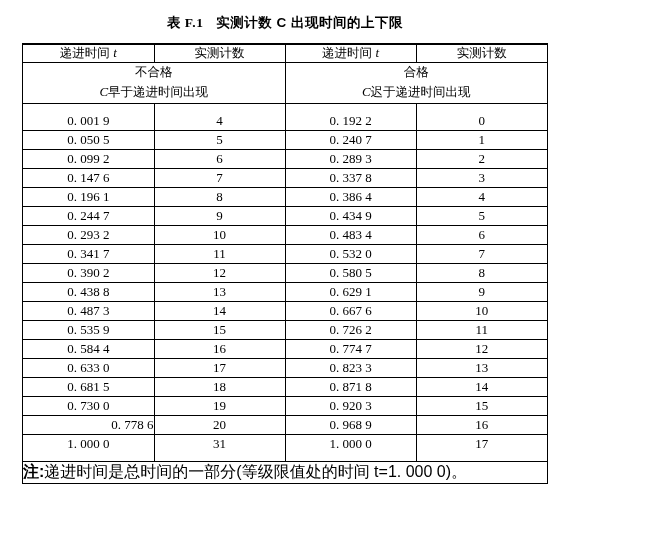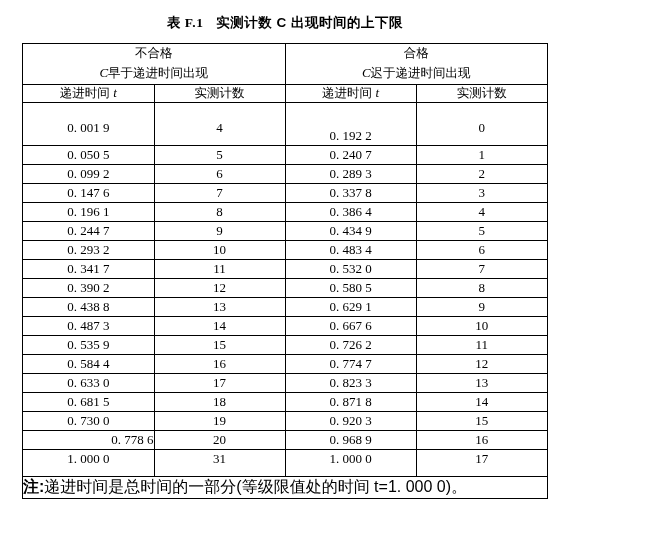--- a/index.html
+++ b/index.html
@@ -109,48 +109,48 @@
   <div class="table-wrap">
     <table class="main">
       <colgroup>
         <col style="width:25%">
         <col style="width:25%">
         <col style="width:25%">
         <col style="width:25%">
       </colgroup>
       <tbody>
         <tr>
+          <td class="col-head" style="border-left:none;">
+            <span>递进时间</span>&nbsp;<span class="ital">t</span>
+          </td>
+          <td class="col-head">
+            <span>实测计数</span>
+          </td>
+          <td class="col-head">
+            <span>递进时间</span>&nbsp;<span class="ital">t</span>
+          </td>
+          <td class="col-head" style="border-right:none;">
+            <span>实测计数</span>
+          </td>
+        </tr>
+        <tr>
           <td class="grp-head" colspan="2" style="border-top:none;border-left:none;">
             <span class="l1">不合格</span>
             <span class="l2"><span class="ital">C</span><span>早于递进时间出现</span></span>
           </td>
           <td class="grp-head" colspan="2" style="border-top:none;border-right:none;">
             <span class="l1">合格</span>
             <span class="l2"><span class="ital">C</span><span>迟于递进时间出现</span></span>
           </td>
         </tr>
-        <tr>
-          <td class="col-head" style="border-left:none;">
-            <span>递进时间</span>&nbsp;<span class="ital">t</span>
-          </td>
-          <td class="col-head">
-            <span>实测计数</span>
-          </td>
-          <td class="col-head">
-            <span>递进时间</span>&nbsp;<span class="ital">t</span>
-          </td>
-          <td class="col-head" style="border-right:none;">
-            <span>实测计数</span>
-          </td>
-        </tr>
 
         <tr class="data">
           <td class="val" style="border-left:none;padding-top:8px;">0. 001 9</td>
           <td class="val" style="padding-top:8px;">4</td>
-          <td class="val" style="padding-top:24px;">0. 192 2</td>
+          <td class="val" style="padding-top:8px;">0. 192 2</td>
           <td class="val" style="border-right:none;padding-top:8px;">0</td>
         </tr>
         <tr class="data">
           <td class="val" style="border-left:none;">0. 050 5</td>
           <td class="val">5</td>
           <td class="val">0. 240 7</td>
           <td class="val" style="border-right:none;">1</td>
         </tr>
         <tr class="data">
           <td class="val" style="border-left:none;">0. 099 2</td>

